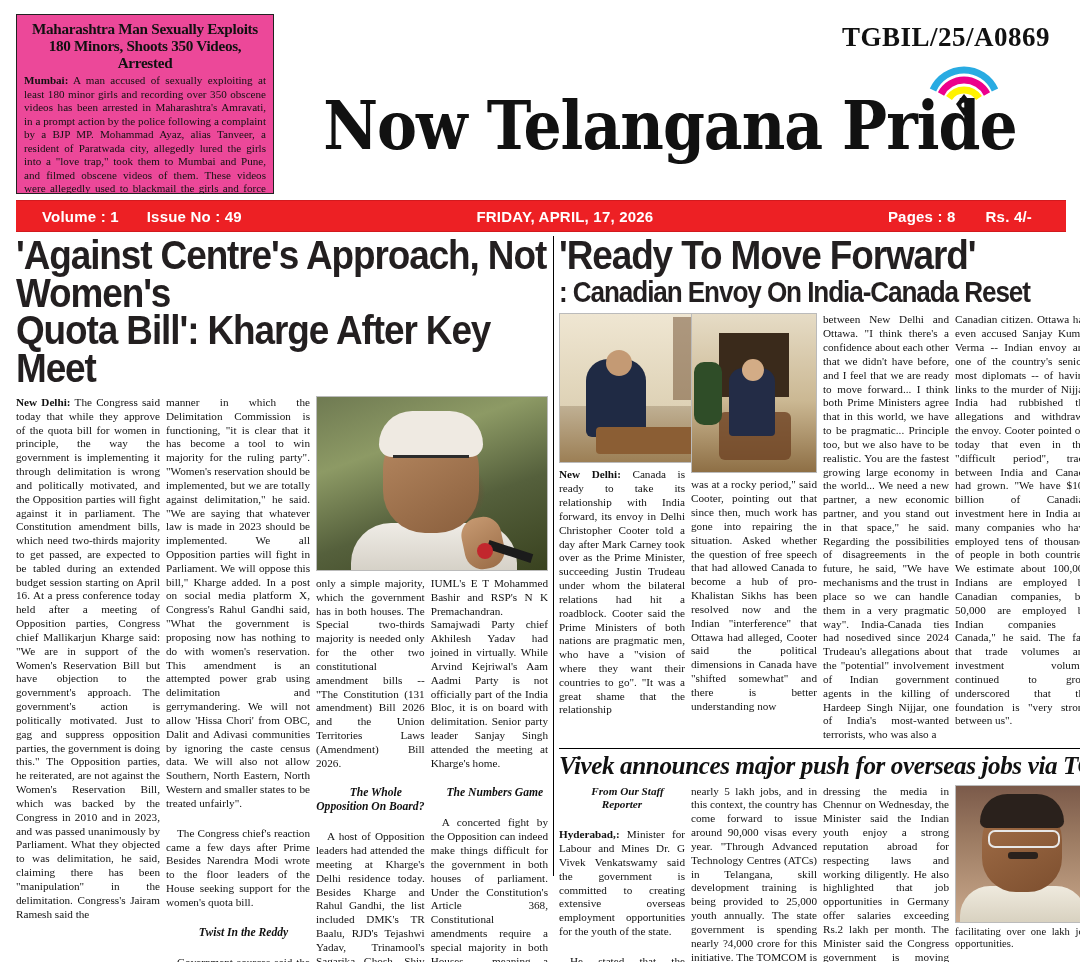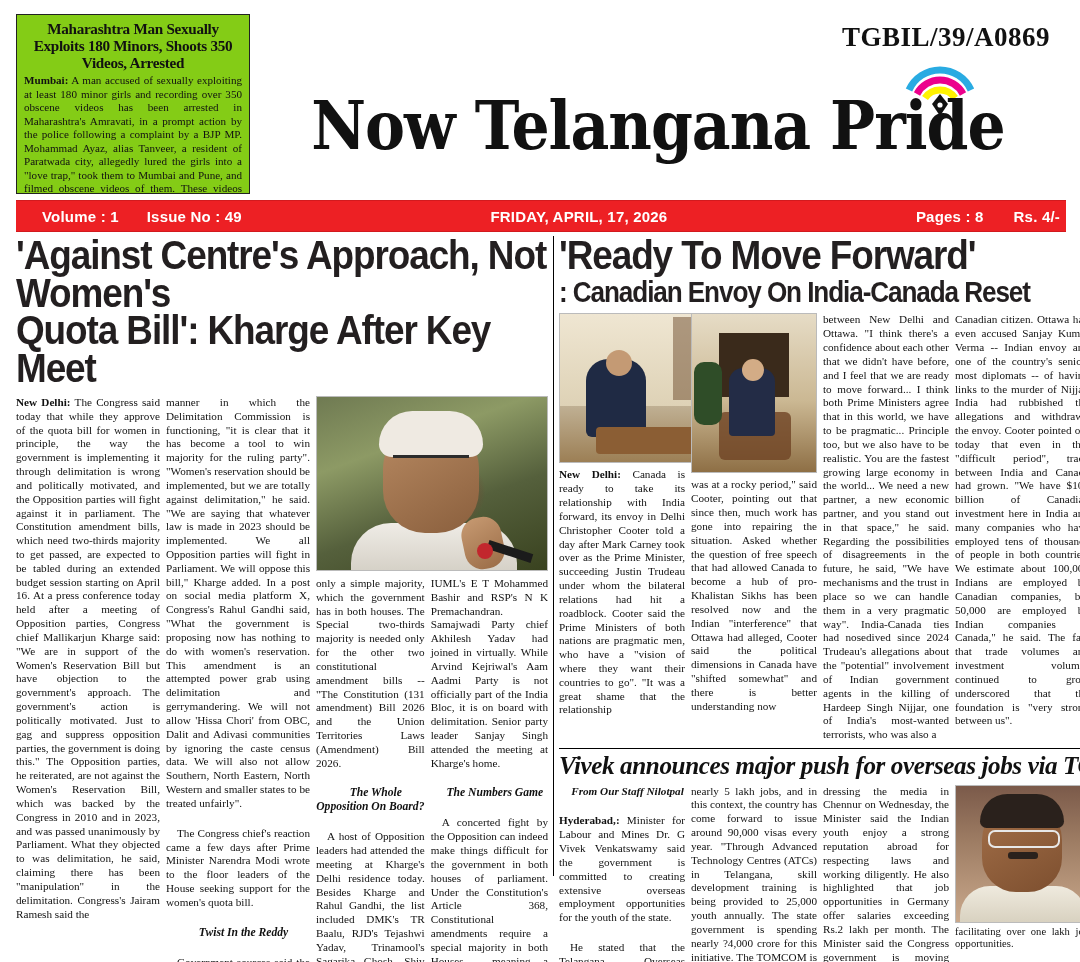--- a/index.html
+++ b/index.html
@@ -8,22 +8,22 @@
     background:#ffffff;
     font-family:"Liberation Serif", serif;
     overflow:hidden;
     color:#111;
   }
   .page{position:relative;width:1080px;height:962px;padding:0;box-sizing:border-box;}
 
   
   .topstrip{display:flex;align-items:flex-start;padding:14px 14px 0 16px;height:196px;box-sizing:border-box;}
   .brief-box{
-    width:234px;border:1.5px solid #222;padding:5px 7px 6px 7px;box-sizing:border-box;
-    background:#84cc16;height:180px;overflow:hidden;
+    width:258px;border:1.5px solid #222;padding:5px 7px 6px 7px;box-sizing:border-box;
+    background:#ec4899;height:180px;overflow:hidden;
   }
   .brief-head{
     font-family:"Liberation Serif", serif;font-weight:bold;text-align:center;
     font-size:15.2px;line-height:1.12;letter-spacing:-.3px;margin-bottom:3px;
   }
   .brief-body{font-size:11.1px;line-height:1.22;text-align:justify;}
   .brief-body b{font-weight:bold;}
 
   .masthead-wrap{flex:1;position:relative;height:186px;}
   .reg-no{
@@ -42,21 +42,21 @@
   .redbar{
     margin:4px 14px 0 16px;background:#ed2024;color:#fff;height:30px;
     display:flex;align-items:center;font-family:"Liberation Sans", sans-serif;
     font-weight:bold;font-size:15px;letter-spacing:.2px;
     border-top:1px solid #d21a1e;border-bottom:1px solid #d21a1e;
   }
   .rb-vol{margin-left:26px;}
   .rb-issue{margin-left:28px;text-align:right;}
   .rb-center-holder{flex:1;position:relative;height:100%;display:flex;align-items:center;justify-content:center;}
   .rb-pages{margin-left:auto;}
-  .rb-price{margin-left:30px;margin-right:6px;}
+  .rb-price{margin-left:30px;margin-right:34px;}
 
   
   .main{display:flex;padding:0 14px 0 16px;box-sizing:border-box;}
   .left-pack{width:532px;}
   .gutter{width:6px;border-left:1px solid #000;margin:4px 5px 0 5px;height:640px;}
   .right-pack{flex:1;}
 
   .hl-cond{
     font-family:"Liberation Sans", sans-serif;font-weight:bold;
     letter-spacing:-1.2px;line-height:.92;color:#231f20;
@@ -172,21 +172,21 @@
 <div class="page">
 
   <div class="topstrip">
 
     <div class="brief-box">
       <div class="brief-head">Maharashtra Man Sexually Exploits 180 Minors, Shoots 350 Videos, Arrested</div>
       <div class="brief-body"><b>Mumbai:</b><span> A man accused of sexually exploiting at least 180 minor girls and recording over 350 obscene videos has been arrested in Maharashtra's Amravati, in a prompt action by the police following a complaint by a BJP MP. Mohammad Ayaz, alias Tanveer, a resident of Paratwada city, allegedly lured the girls into a "love trap," took them to Mumbai and Pune, and filmed obscene videos of them. These videos were allegedly used to blackmail the girls and force them into prostitution. Some were widely shared online too.</span></div>
     </div>
 
     <div class="masthead-wrap">
-      <div class="reg-no">TGBIL/39/A0869</div>
+      <div class="reg-no">TGBIL/25/A0869</div>
 
       <div class="logo-mark">
         <svg width="78" height="56" viewBox="0 0 78 56">
           <path d="M8 30 A34 34 0 0 1 70 30" fill="none" stroke="#29abe2" stroke-width="7"></path>
           <path d="M16 34 A26 26 0 0 1 62 34" fill="none" stroke="#ec008c" stroke-width="7"></path>
           <path d="M24 38 A18 18 0 0 1 54 38" fill="none" stroke="#fff200" stroke-width="7"></path>
           <path d="M39 34 L47 44 L39 56 L31 44 Z" fill="#111"></path>
           <circle cx="39" cy="45" r="2.6" fill="#fff"></circle>
         </svg>
       </div>
@@ -212,21 +212,21 @@
         <div>'Against Centre's Approach, Not Women's</div>
         <div>Quota Bill': Kharge After Key Meet</div>
       </div>
 
       <div class="cols">
         <div class="col lc1">
           <p class="noind"><span class="lead">New Delhi:</span><span> The Congress said today that while they approve of the quota bill for women in principle, the way the government is implementing it through delimitation is wrong and politically motivated, and the Opposition parties will fight against it in parliament. The Constitution amendment bills, which need two-thirds majority to get passed, are expected to be tabled during an extended budget session starting on April 16. At a press conference today held after a meeting of Opposition parties, Congress chief Mallikarjun Kharge said: "We are in support of the Women's Reservation Bill but have objection to the government's approach. The government's action is politically motivated. Just to gag and suppress opposition parties, the government is doing this." The Opposition parties, he reiterated, are not against the Women's Reservation Bill, which was backed by the Congress in 2010 and in 2023, and was passed unanimously by Parliament. What they objected to was delimitation, he said, claiming there has been "manipulation" in the delimitation. Congress's Jairam Ramesh said the</span></p>
         </div>
         <div class="col lc2">
           <p class="noind">manner in which the Delimitation Commission is functioning, "it is clear that it has become a tool to win majority for the ruling party". "Women's reservation should be implemented, but we are totally against delimitation," he said. "We are saying that whatever law is made in 2023 should be implemented. We all Opposition parties will fight in Parliament. We will oppose this bill," Kharge added. In a post on social media platform X, Congress's Rahul Gandhi said, "What the government is proposing now has nothing to do with women's reservation. This amendment is an attempted power grab using delimitation and gerrymandering. We will not allow 'Hissa Chori' from OBC, Dalit and Adivasi communities by ignoring the caste census data. We will also not allow Southern, North Eastern, North Western and smaller states to be treated unfairly".</p>
-          <p>The Congress chief's reaction came a few days after Prime Minister Narendra Modi wrote to the floor leaders of the House seeking support for the women's quota bill.</p>
+          <p>The Congress chief's reaction came a few days after Prime Besides Narendra Modi wrote to the floor leaders of the House seeking support for the women's quota bill.</p>
           <p class="sub">Twist In the Reddy</p>
           <p>Government sources said the delimitation bill needs</p>
         </div>
         <div class="lc-photo-wrap">
           <div class="photo-kharge">
             <div class="body"></div>
             <div class="face"></div>
             <div class="hair"></div>
             <div class="glass"></div>
             <div class="hand"></div>
@@ -293,21 +293,21 @@
             <p class="noind">Canadian citizen. Ottawa had even accused Sanjay Kumar Verma -- Indian envoy and one of the country's senior-most diplomats -- of having links to the murder of Nijjar. India had rubbished the allegations and withdrawn the envoy. Cooter pointed out today that even in that "difficult period", trade between India and Canada had grown. "We have $100 billion of Canadian investment here in India and many companies who have employed tens of thousands of people in both countries. We estimate about 100,000 Indians are employed by Canadian companies, but 50,000 are employed by Indian companies in Canada," he said. The fact that trade volumes and investment volumes continued to grow underscored that the foundation is "very strong between us".</p>
           </div>
         </div>
       </div>
 
       <div class="tom-rule"></div>
       <div class="hl-italic">Vivek announces major push for overseas jobs via TOMCOM</div>
 
       <div class="tcols">
         <div class="col tc">
-          <p class="byline">From Our Staff Nilotpal</p>
+          <p class="byline">From Our Staff Reporter</p>
           <p class="noind"><span class="lead">Hyderabad,:</span><span> Minister for Labour and Mines Dr. G Vivek Venkatswamy said the government is committed to creating extensive overseas employment opportunities for the youth of the state.</span></p>
           <p>He stated that the Telangana Overseas Manpower Company (TOMCOM) is facilitating international job placements for young people. The Minister revealed that Germany has an annual requirement of</p>
         </div>
         <div class="col tc">
           <p class="noind">nearly 5 lakh jobs, and in this context, the country has come forward to issue around 90,000 visas every year. "Through Advanced Technology Centres (ATCs) in Telangana, skill development training is being provided to 25,000 youth annually. The state government is spending nearly ?4,000 crore for this initiative. The TOMCOM is offering German language training within a period of four months," he said. Ad-</p>
         </div>
         <div class="col tc">
           <p class="noind">dressing the media in Chennur on Wednesday, the Minister said the Indian youth enjoy a strong reputation abroad for respecting laws and working diligently. He also highlighted that job opportunities in Germany offer salaries exceeding Rs.2 lakh per month. The Minister said the Congress government is moving forward to fulfill its promise of providing two lakh jobs, and credited Chief Minister A. Revanth Reddy for already</p>
         </div>
         <div class="tc-photo">

